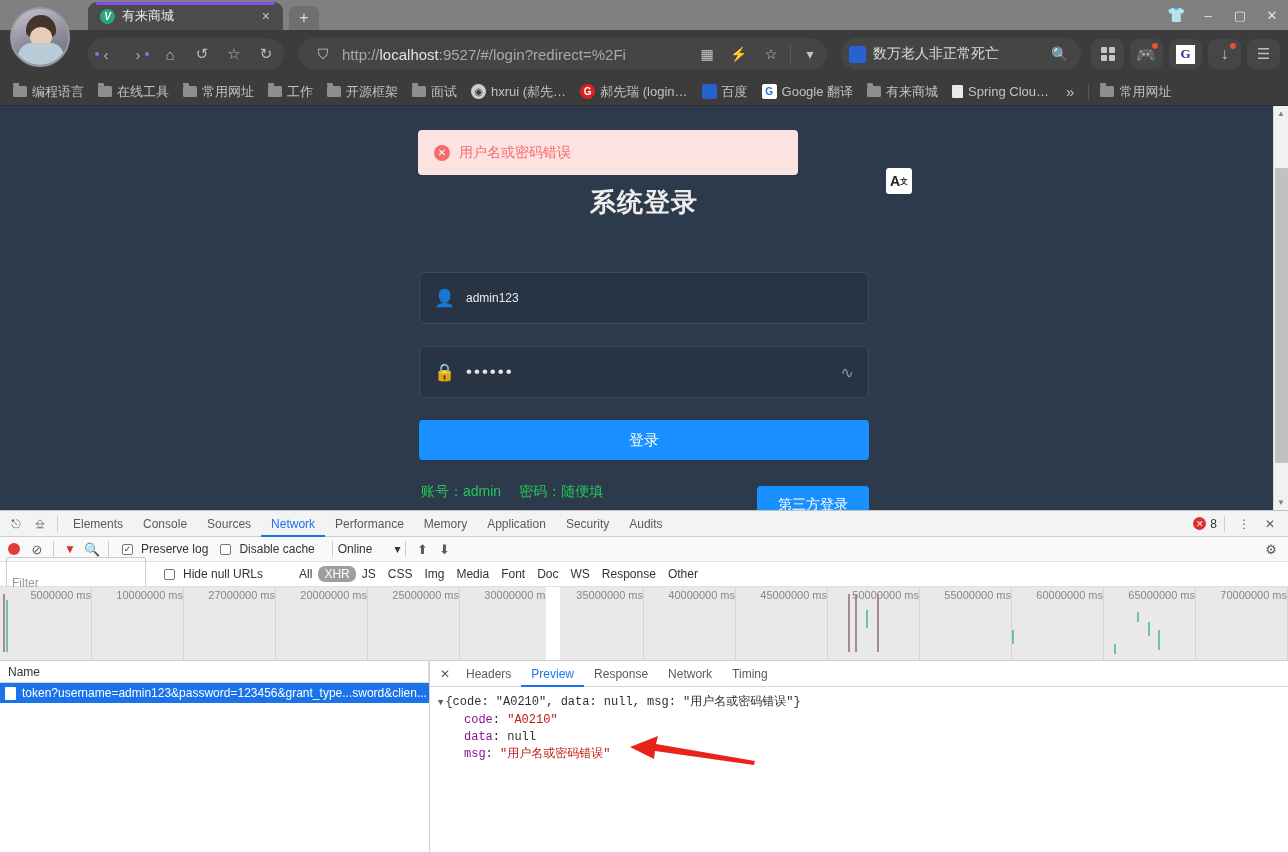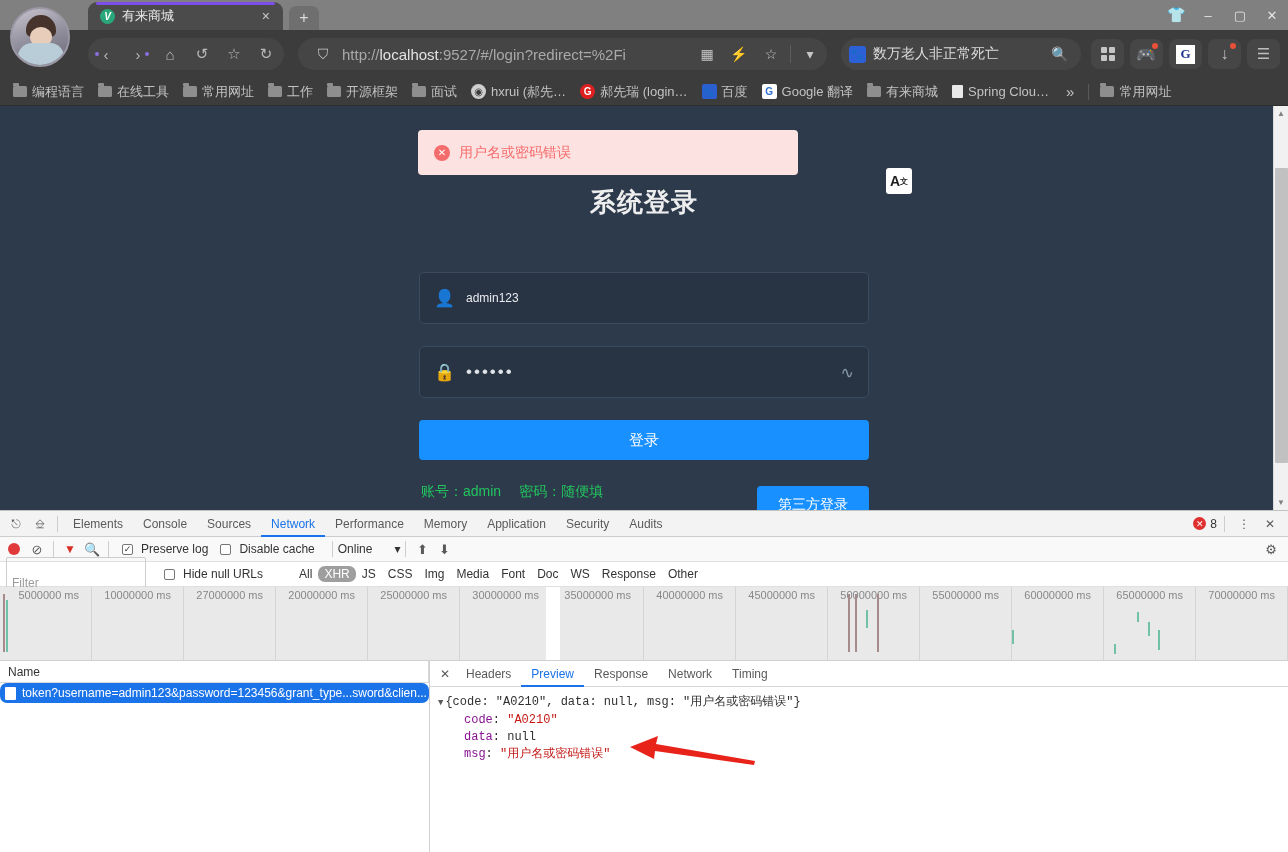--- a/index.html
+++ b/index.html
@@ -205,33 +205,33 @@
   .filter-input { width:140px; height:18px; border:1px solid #cdcdcd; border-radius:2px;
     font-size:12px; color:#999; padding: 16px 5px; line-height:18px; }
   .type-filters { display:flex; align-items:center; gap:0; margin-left:18px; }
   .tf { padding: 1px 6px; border-radius:7px; font-size:12px; color:#333; }
   .tf.active { background:#9e9e9e; color:#fff; }
   .tf.plain { color:#333; }
 
   .overview { height:74px; background:#e9e9e9; position:relative; border-bottom:1px solid #d0d0d0; overflow:hidden; }
   .ov-ticks { position:absolute; inset:0; display:flex; }
   .ov-cell { flex:1; border-right:1px solid #d4d4d4; position:relative; }
-  .ov-cell span { position:absolute; right:12px; top:2px; font-size:11px; color:#888; white-space:nowrap; }
+  .ov-cell span { position:absolute; right:0; top:2px; font-size:11px; color:#888; white-space:nowrap; }
   .ov-bar { position:absolute; bottom:8px; width:2px; background:#a58b8b; }
   .ov-bar.green { background:#6fc2a8; }
   .ov-white { position:absolute; top:0; bottom:0; background:#fff; }
 
   .dt-body { flex:1; display:flex; min-height:0; }
   .req-pane { width:430px; display:flex; flex-direction:column; border-right:1px solid #d0d0d0; min-width:0; }
   .req-head { height:22px; border-bottom:1px solid #d7d7d7; display:flex; align-items:center;
     padding-left:8px; font-size:12px; color:#333; background:#fff; position:relative; }
   .req-head .hdr-sep { position:absolute; right:0; top:0; bottom:0; width:1px; background:#d7d7d7; }
   .req-list { flex:1; background:#fff; overflow:hidden; }
   .req-row { height:20px; background:#1a73e8; color:#fff; display:flex; align-items:center;
-    gap:6px; padding-left:5px; font-size:12px; white-space:nowrap; overflow:hidden;border-radius:7px; }
+    gap:6px; padding-left:5px; font-size:12px; white-space:nowrap; overflow:hidden; }
   .req-ico { width:11px; height:13px; background:#fff; border-radius:1px; flex:none; }
 
   .detail-pane { flex:1; display:flex; flex-direction:column; min-width:0; background:#fff; }
   .detail-tabs { height:26px; border-bottom:1px solid #d7d7d7; display:flex; align-items:center;
     padding-left:4px; background:#fff; }
   .dtab { padding: 0 10px; height:26px; line-height:26px; font-size:12px; color:#5a5a5a; }
   .dtab.active { color:#1a73e8; box-shadow: inset 0 -2px 0 #1a73e8; }
   .dtab-close { width:22px; height:22px; display:flex; align-items:center; justify-content:center;
     color:#5a5a5a; font-size:12px; }
   .json-view { flex:1; padding: 7px 0 0 8px; font-family:"Liberation Mono", monospace;

